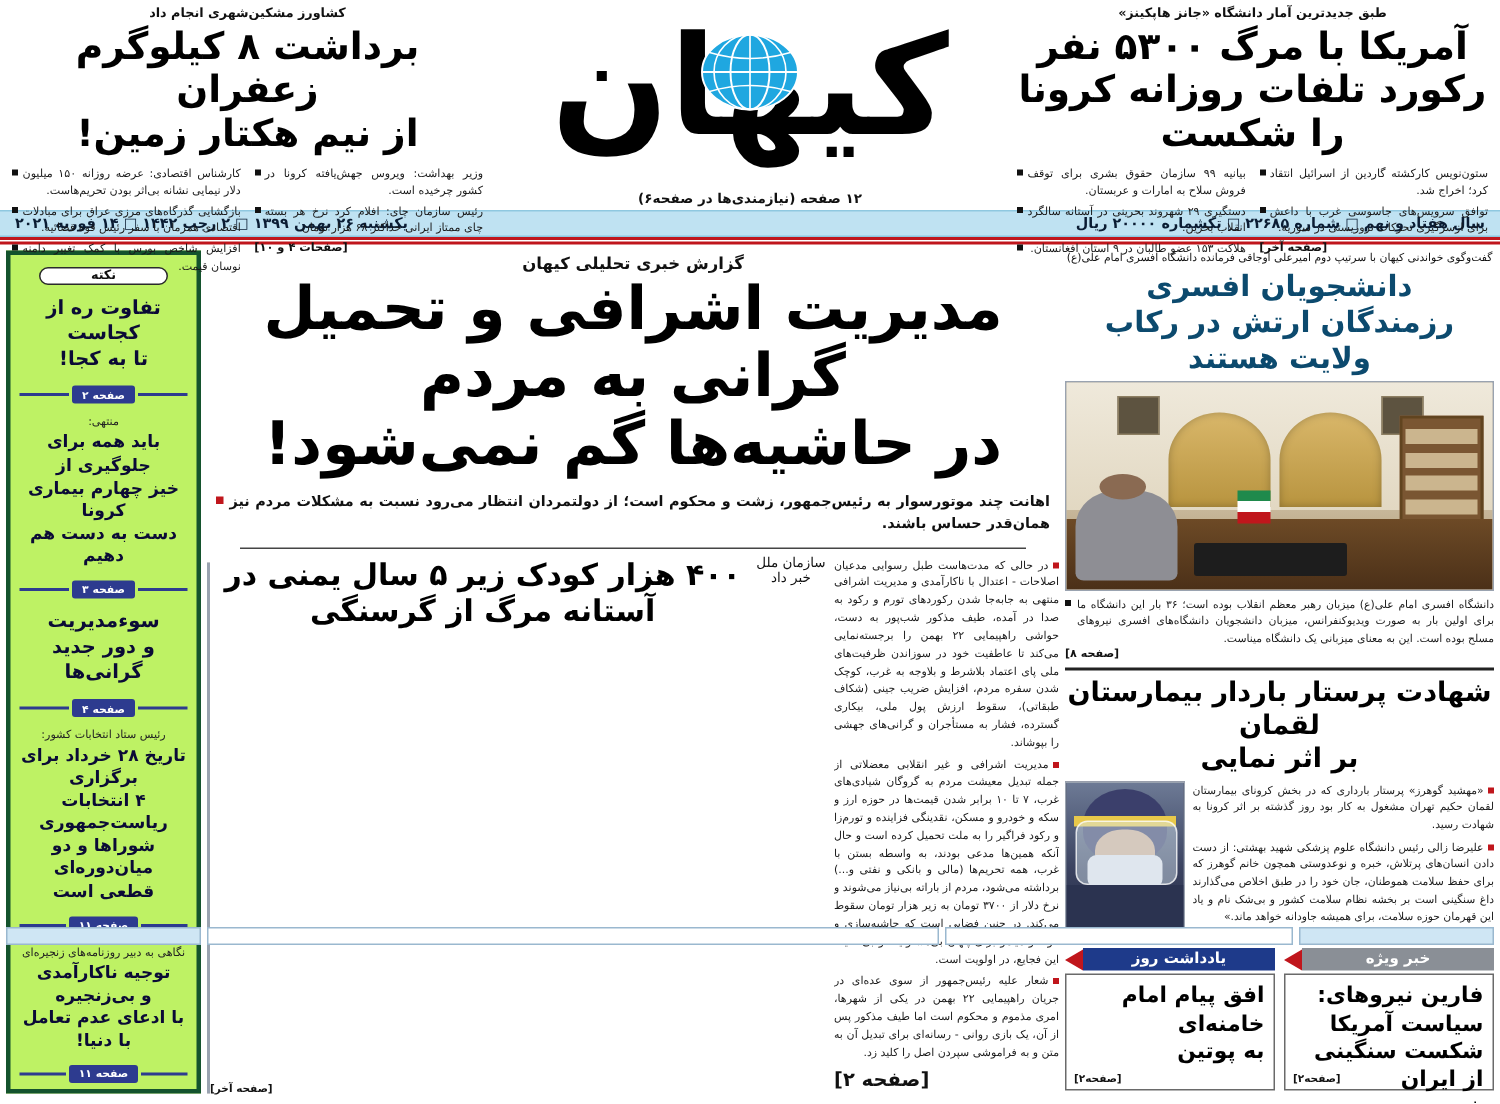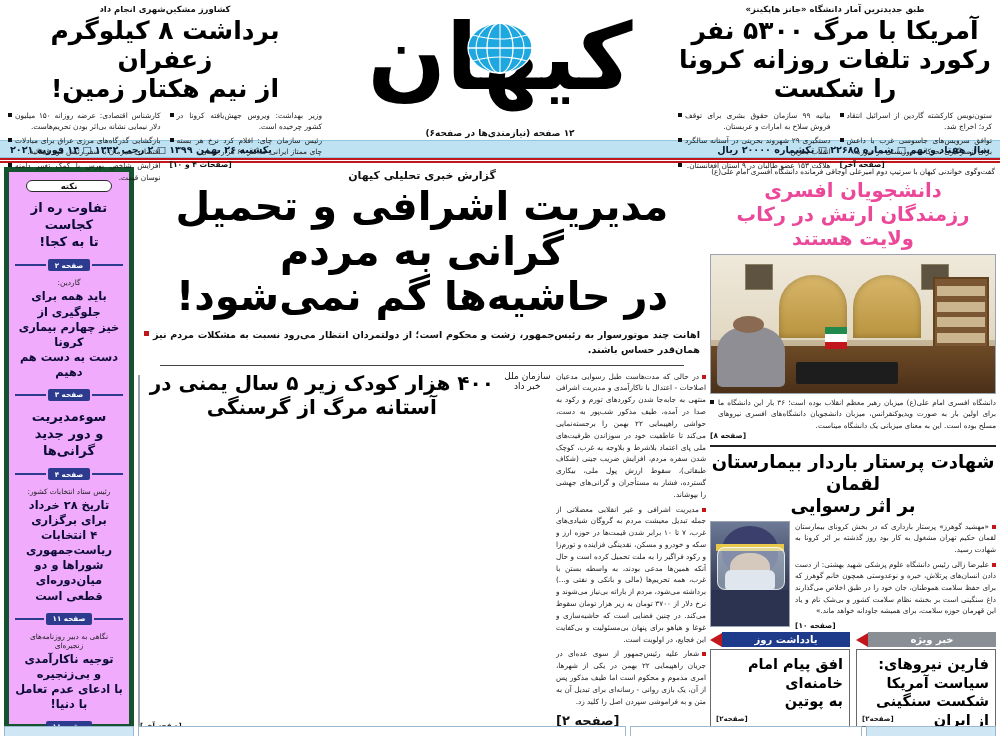--- a/index.html
+++ b/index.html
@@ -4,21 +4,21 @@
 <title>Kayhan Front Page</title>
 <style>
   html,body{margin:0;padding:0;}
   body{
     width:1000px;height:736px;overflow:hidden;
     background:#ffffff;
     font-family:"DejaVu Sans","Liberation Sans",sans-serif;
     direction:rtl;
     -webkit-font-smoothing:antialiased;
   }
-  .page{position:relative;width:1000px;height:736px;box-sizing:border-box;}
+  .page{position:relative;width:1000px;height:628px;box-sizing:border-box;}
 
   
   .masthead{position:relative;width:1000px;height:140px;display:flex;flex-direction:row-reverse;}
   .mast-side{width:330px;padding:4px 8px 0 8px;box-sizing:border-box;}
   .mast-mid{width:340px;position:relative;display:flex;align-items:center;justify-content:center;}
 
   .mast-eyebrow{font-size:8.5px;text-align:center;color:#111;letter-spacing:0;margin-bottom:2px;font-weight:600;}
   .mast-head{
     text-align:center;font-weight:bold;color:#000;
     font-size:25px;line-height:1.16;letter-spacing:-0.5px;
@@ -63,21 +63,21 @@
   .redrules{width:1000px;}
   .redrules .r1{height:2px;background:#c0161c;}
   .redrules .r2{height:1px;background:#ffffff;}
   .redrules .r3{height:2px;background:#c0161c;}
 
   
   .body{display:flex;flex-direction:row-reverse;width:1000px;height:566px;padding:4px 4px 0 4px;box-sizing:border-box;gap:4px;}
 
   
   .sidebar{
-    width:130px;background:#f0abfc;border:5px solid #14532d;
+    width:130px;background:#bef264;border:3px solid #14532d;
     box-sizing:border-box;padding:6px 6px 4px 6px;display:flex;flex-direction:column;
   }
   .note-pill{
     margin:2px auto 7px auto;width:84px;height:15px;border:1px solid #2b2b2b;border-radius:9px;
     background:#fff;font-size:8.5px;font-weight:bold;color:#111;
     display:flex;align-items:center;justify-content:center;
   }
   .sb-item{margin-bottom:3px;}
   .sb-kicker{font-size:7.4px;color:#222;text-align:center;margin-bottom:2px;}
   .sb-title{
@@ -155,21 +155,21 @@
     background:
       radial-gradient(ellipse 32% 60% at 55% 45%, #151515 0%, #222 55%, rgba(34,34,34,0) 80%),
       radial-gradient(ellipse 26% 34% at 33% 62%, #c9a177 0%, rgba(201,161,119,0) 72%),
       radial-gradient(ellipse 14% 22% at 70% 58%, #1a1a1a 0%, rgba(26,26,26,0) 80%),
       linear-gradient(180deg,#ece9e2 0%,#d9d5cb 55%,#c9c4b8 100%);}
 
   
   .leftcol{width:286px;display:flex;flex-direction:column;}
   .lc-kicker{font-size:7.2px;text-align:center;color:#111;margin-bottom:2px;line-height:1.4;}
   .lc-head{
-    text-align:center;font-weight:bold;color:#ec4899;font-size:19.5px;line-height:1.22;letter-spacing:-0.5px;
+    text-align:center;font-weight:bold;color:#0c4a6e;font-size:19.5px;line-height:1.22;letter-spacing:-0.5px;
   }
   .lc-head .l2{display:block;}
   .lc-photo{
     margin-top:4px;height:148px;border:1px solid #9aa3b0;position:relative;overflow:hidden;background:#cfc4ae;
   }
   .lc-photo .pbg{position:absolute;inset:0;background:
       linear-gradient(180deg,#e9e2d2 0%,#d8cdb6 40%,#a98f68 100%);}
   .lc-photo .wall{position:absolute;left:0;right:0;top:0;height:62%;background:
       linear-gradient(180deg,#efe9db 0%,#e2d8c2 100%);}
   .lc-photo .arch{position:absolute;top:14%;left:24%;width:24%;height:46%;border-radius:50% 50% 0 0;
@@ -365,21 +365,21 @@
           <span>تا به کجا!</span>
         </div>
       </div>
       <div class="sb-sep">
         <span class="ln"></span>
           <span class="sb-badge">صفحه ۲</span>
           <span class="ln"></span>
       </div>
 
       <div class="sb-item">
-        <div class="sb-kicker">گاردین:</div>
+        <div class="sb-kicker">منتهی:</div>
         <div class="sb-title sm">
           <span>باید همه برای جلوگیری از</span><br>
           <span>خیز چهارم بیماری کرونا</span><br>
           <span>دست به دست هم دهیم</span>
         </div>
       </div>
       <div class="sb-sep">
         <span class="ln"></span>
           <span class="sb-badge">صفحه ۳</span>
           <span class="ln"></span>
@@ -499,21 +499,21 @@
       <div class="lc-cap">
         <span class="bsq"></span>
         <span>دانشگاه افسری امام علی(ع) میزبان رهبر معظم انقلاب بوده است؛ ۳۶ بار این دانشگاه ما برای اولین بار به صورت ویدیوکنفرانس، میزبان دانشجویان دانشگاه‌های افسری نیروهای مسلح بوده است. این به معنای میزبانی یک دانشگاه میناست.</span>
       </div>
       <div class="lc-capref">[صفحه ۸]</div>
 
       <div class="hr-thick"></div>
 
       <div class="lc2-head">
         <span>شهادت پرستار باردار بیمارستان لقمان</span><br>
-        <span>بر اثر رسوایی</span>
+        <span>بر اثر نمایی</span>
       </div>
       <div class="lc2-body">
         <div class="nurse">
           <div class="nbg"></div>
             <div class="hood"></div>
             <div class="band"></div>
           <div class="face"></div>
             <div class="shield"></div>
             <div class="mask"></div>
             <div class="gown"></div>

